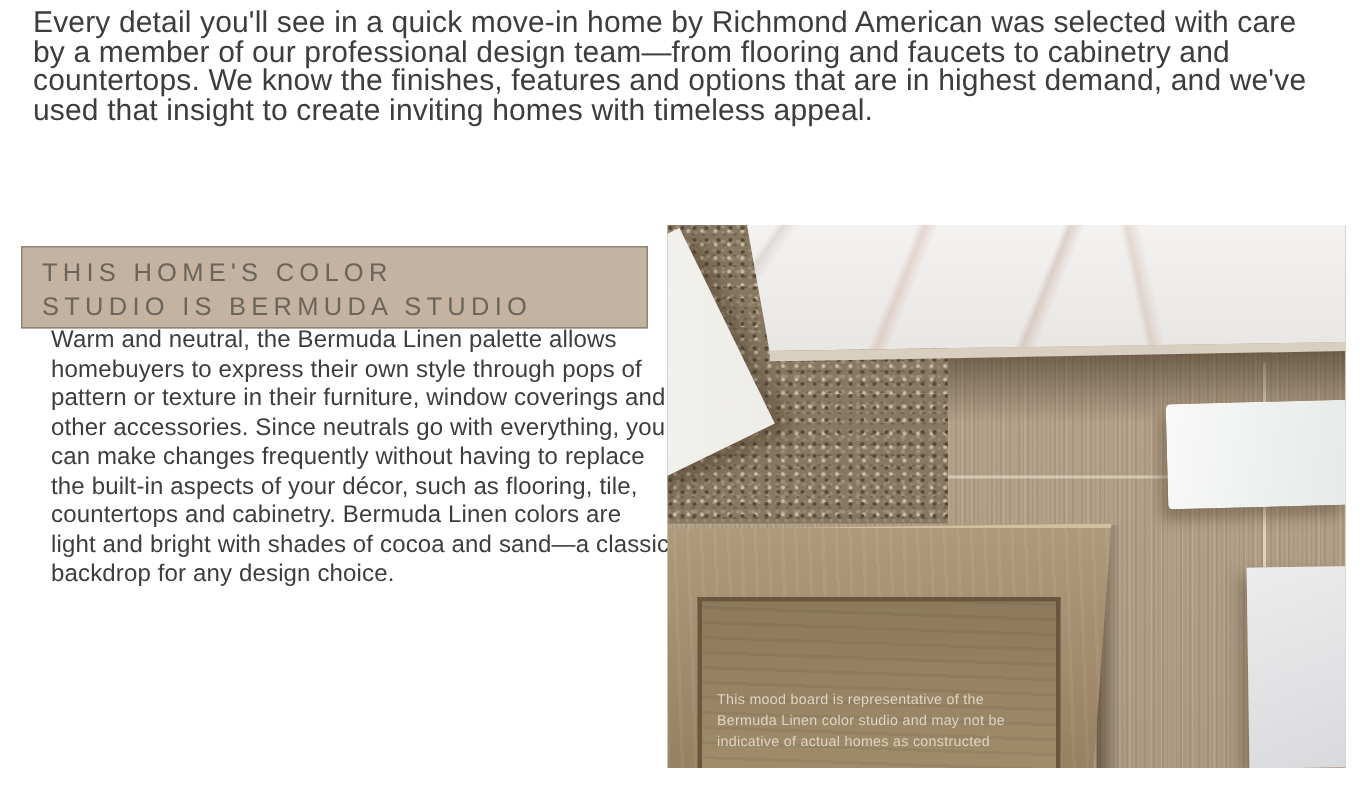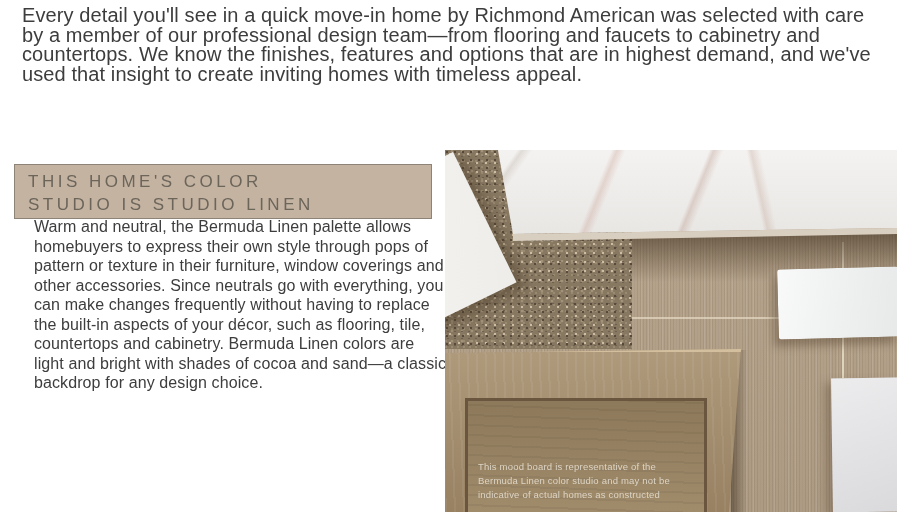--- a/index.html
+++ b/index.html
@@ -109,21 +109,21 @@
 </style>
 </head>
 <body>
 
 <div class="page">
 
   <p class="intro" style="color: rgb(61, 61, 61);">Every detail you'll see in a quick move-in home by Richmond American was selected with care by a member of our professional design team—from flooring and faucets to cabinetry and countertops. We know the finishes, features and options that are in highest demand, and we've used that insight to create inviting homes with timeless appeal.</p>
 
   <div class="heading-box" style="background-color: rgb(197, 179, 162);">
     <div class="heading-line" style="color: rgb(107, 101, 90);">THIS HOME'S COLOR</div>
-    <div class="heading-line" style="color: rgb(107, 101, 90);">STUDIO IS STUDIO LINEN</div>
+    <div class="heading-line" style="color: rgb(107, 101, 90);">STUDIO IS BERMUDA STUDIO</div>
   </div>
 
   <p class="body-text" style="color: rgb(61, 61, 61);">Warm and neutral, the Bermuda Linen palette allows homebuyers to express their own style through pops of pattern or texture in their furniture, window coverings and other accessories. Since neutrals go with everything, you can make changes frequently without having to replace the built-in aspects of your décor, such as flooring, tile, countertops and cabinetry. Bermuda Linen colors are light and bright with shades of cocoa and sand—a classic backdrop for any design choice.</p>
 
   <div class="moodboard" style="background-color: rgb(180, 161, 137);">
 
     <div class="seam-v"></div>
     <div class="seam-h"></div>
 
     <div class="carpet" style="background-color: rgb(135, 120, 98);"></div>

